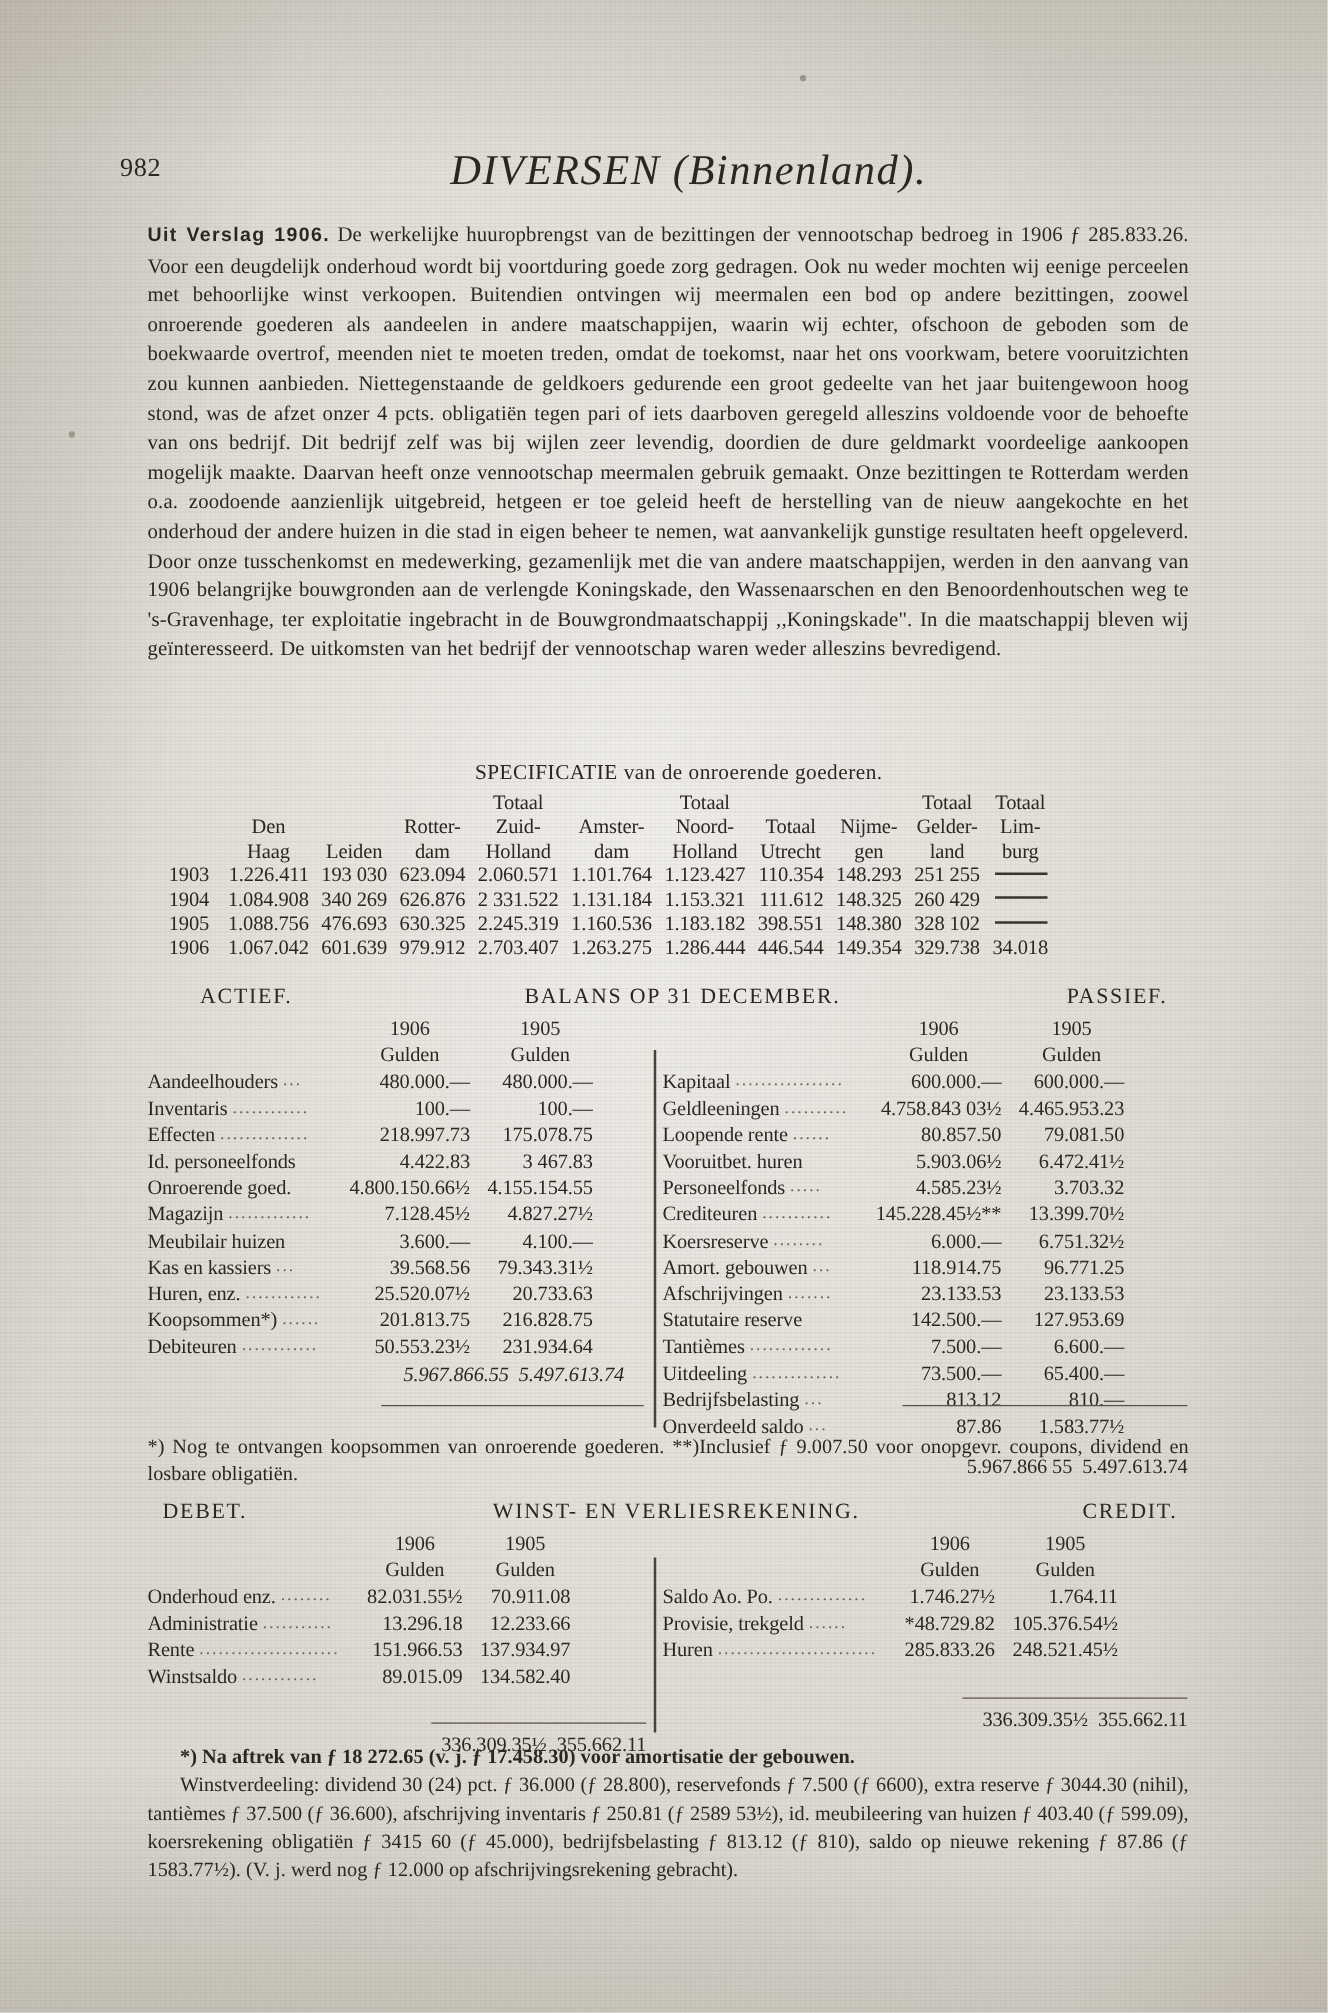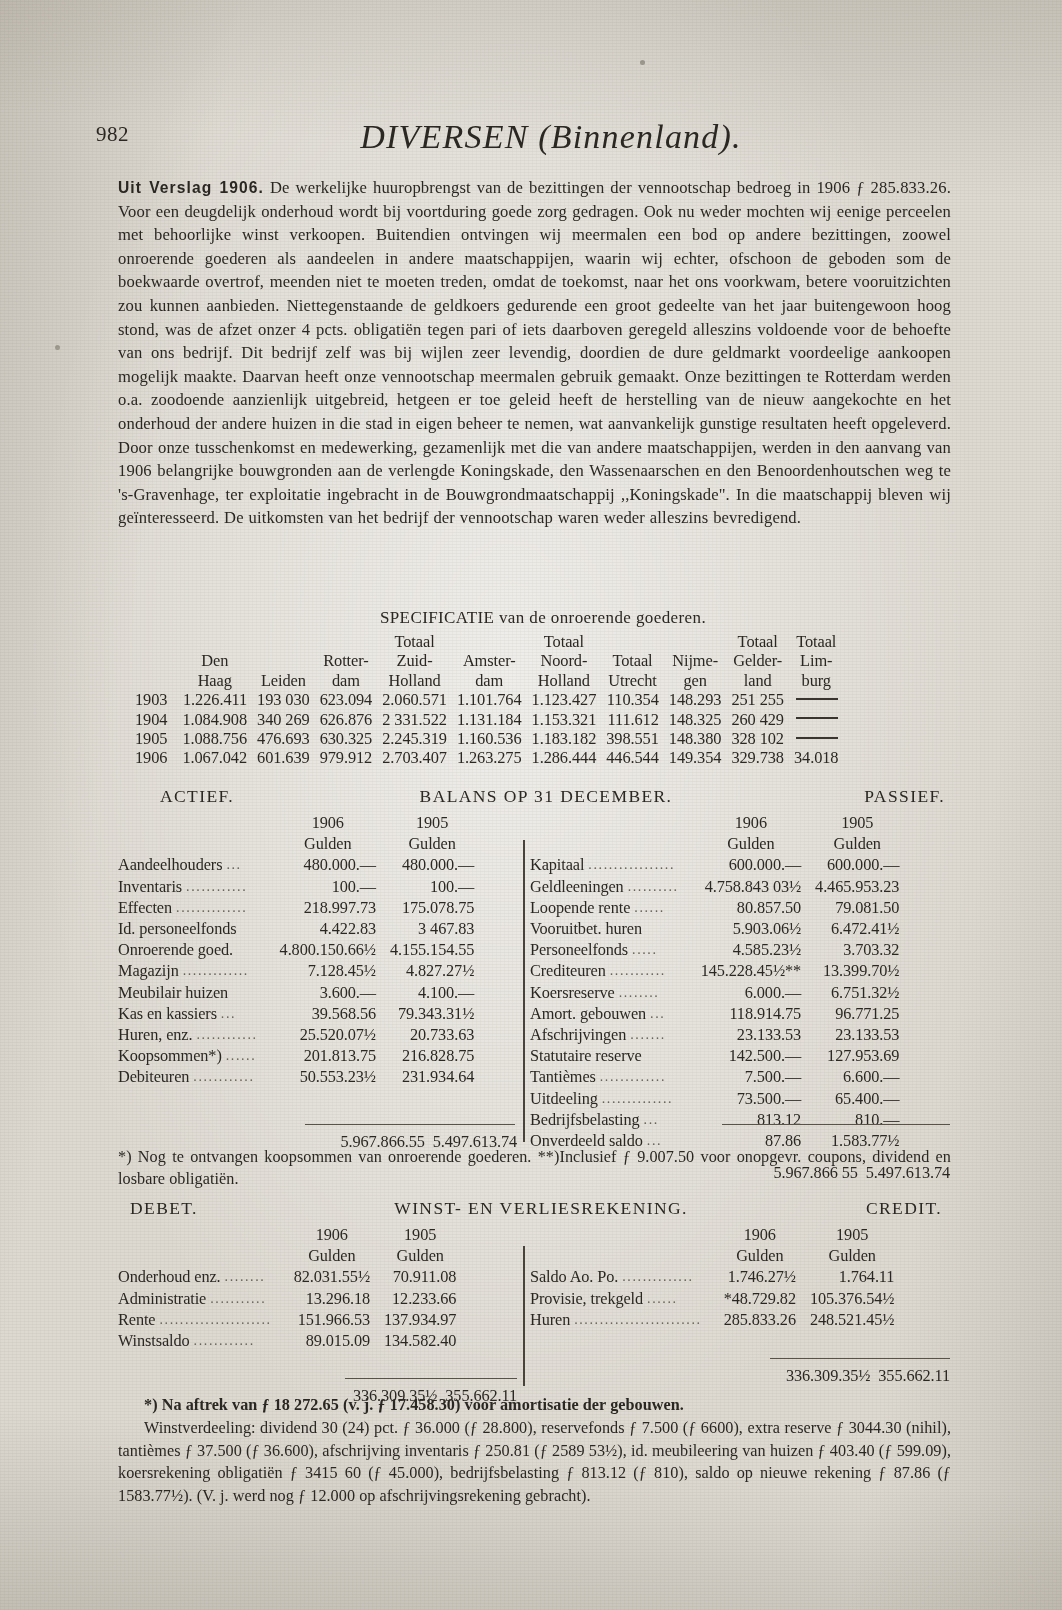--- a/index.html
+++ b/index.html
@@ -100,21 +100,21 @@
     display:inline-block;width:42px;border-top:2px solid #3a352e;
     vertical-align:middle;margin-bottom:5px;
   }
 
   
   .sec-head{
     position:absolute;font-size:17.5px;letter-spacing:1.4px;
   }
   .balans-actief{left:160px;top:786px;}
   .balans-title{left:0;right:0;top:786px;text-align:center;padding-left:30px;}
-  .balans-passief{right:117px;top:786px;}
+  .balans-passief{right:128px;top:786px;}
 
   .wv-debet{left:130px;top:1198px;}
   .wv-title{left:0;right:0;top:1198px;text-align:center;padding-left:20px;}
   .wv-credit{right:120px;top:1198px;}
 
   .ledger{
     position:absolute;
     font-size:16.3px;
     line-height:21.2px;
     letter-spacing:-.1px;
@@ -438,21 +438,21 @@
             <td class="num">87.86</td>
             <td class="num">1.583.77½</td>
           </tr>
     </tbody>
       </table>
   </div>
 
   <div class="rule thin" style="left:305px;top:1124px;width:210px;"></div>
   <div class="rule thin" style="left:722px;top:1124px;width:228px;"></div>
 
-  <div class="total-row" style="left:305px;top:1132px;width:212px;text-align:right;">
+  <div class="total-row" style="left:305px;top:1090px;width:212px;text-align:center;font-style:italic;">
     <span>5.967.866.55</span>&nbsp;&nbsp;<span>5.497.613.74</span>
   </div>
   <div class="total-row" style="left:720px;top:1132px;width:230px;text-align:right;margin-top:31px;">
     <span>5.967.866 55</span>&nbsp;&nbsp;<span>5.497.613.74</span>
   </div>
 
   <div class="footnote fn-koopsommen">*) Nog te ontvangen koopsommen van onroerende goederen.  **)Inclusief ƒ 9.007.50 voor onopgevr. coupons, dividend en losbare obligatiën.</div>
 
   <div class="sec-head wv-debet">DEBET.</div>
   <div class="sec-head wv-title">WINST- EN VERLIESREKENING.</div>

